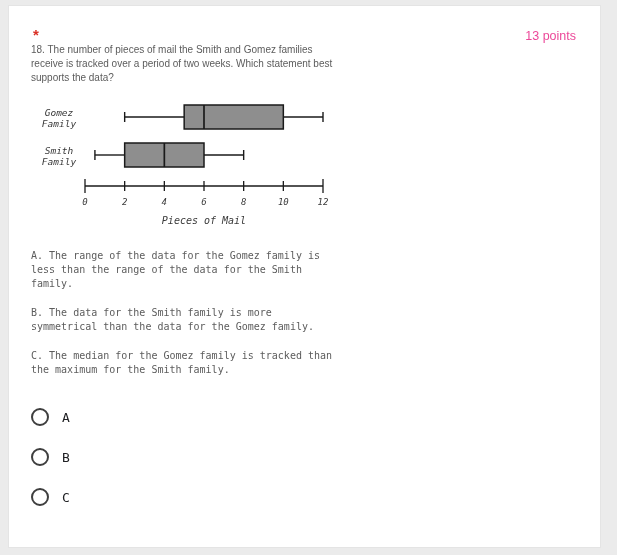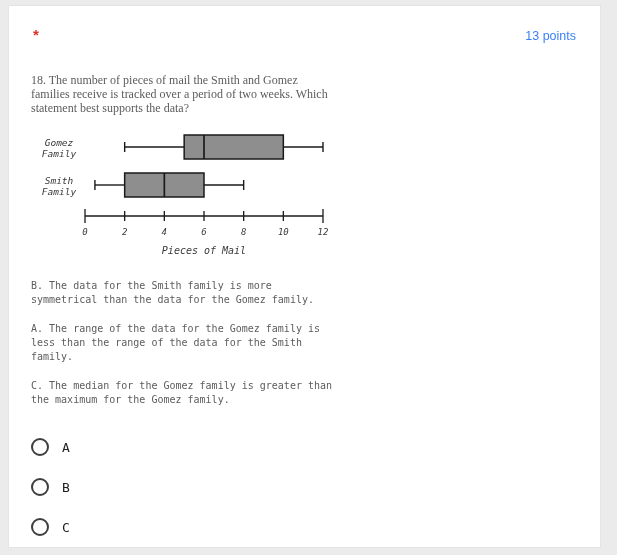--- a/index.html
+++ b/index.html
@@ -25,28 +25,27 @@
     justify-content: space-between;
     align-items: baseline;
   }
   .req {
     color: #d93025;
     font-size: 15px;
     font-weight: bold;
     padding-left: 2px;
   }
   .points {
-    color: #3b82f6;
+    color: #ec4899;
     font-size: 12.5px;
   }
   .question {
-    margin-top: 30px;
     width: 308px;
-    font-family: Liberation Serif, serif;
-    font-size: 12px;
+    font-family: Liberation Sans, sans-serif;
+    font-size: 10px;
     line-height: 14px;
     color: #5c5c5c;
   }
   .chart {
     margin-top: 10px;
     margin-left: 2px;
     font-style: italic;
   }
   .chart svg text {
     font-family: "DejaVu Sans Mono", monospace;
@@ -132,23 +131,23 @@
         <text x="210.66666666666666" y="110" text-anchor="middle" font-size="9">8</text>
         <line x1="250.33333333333334" y1="86" x2="250.33333333333334" y2="96" stroke="#1a1a1a" stroke-width="1.3"></line>
         <text x="250.33333333333334" y="110" text-anchor="middle" font-size="9">10</text>
         <line x1="290" y1="84" x2="290" y2="98" stroke="#1a1a1a" stroke-width="1.3"></line>
         <text x="290" y="110" text-anchor="middle" font-size="9">12</text>
         <text x="171" y="129" text-anchor="middle" font-size="10">Pieces of Mail</text>
       </svg>
   </div>
 
   <div class="statements">
+    <p>A.  The range of the data for the Gomez family is less than the range of the data for the Smith family.</p>
     <p>B.  The data for the Smith family is more symmetrical than the data for the Gomez family.</p>
-    <p>A.  The range of the data for the Gomez family is less than the range of the data for the Smith family.</p>
-    <p>C.  The median for the Gomez family is greater than the maximum for the Gomez family.</p>
+    <p>C.  The median for the Gomez family is tracked than the maximum for the Smith family.</p>
   </div>
 
   <div class="choices">
     <label class="choice">
       <span class="radio"></span>
       <span class="choice-label">A</span>
     </label>
     <label class="choice">
       <span class="radio"></span>
       <span class="choice-label">B</span>

